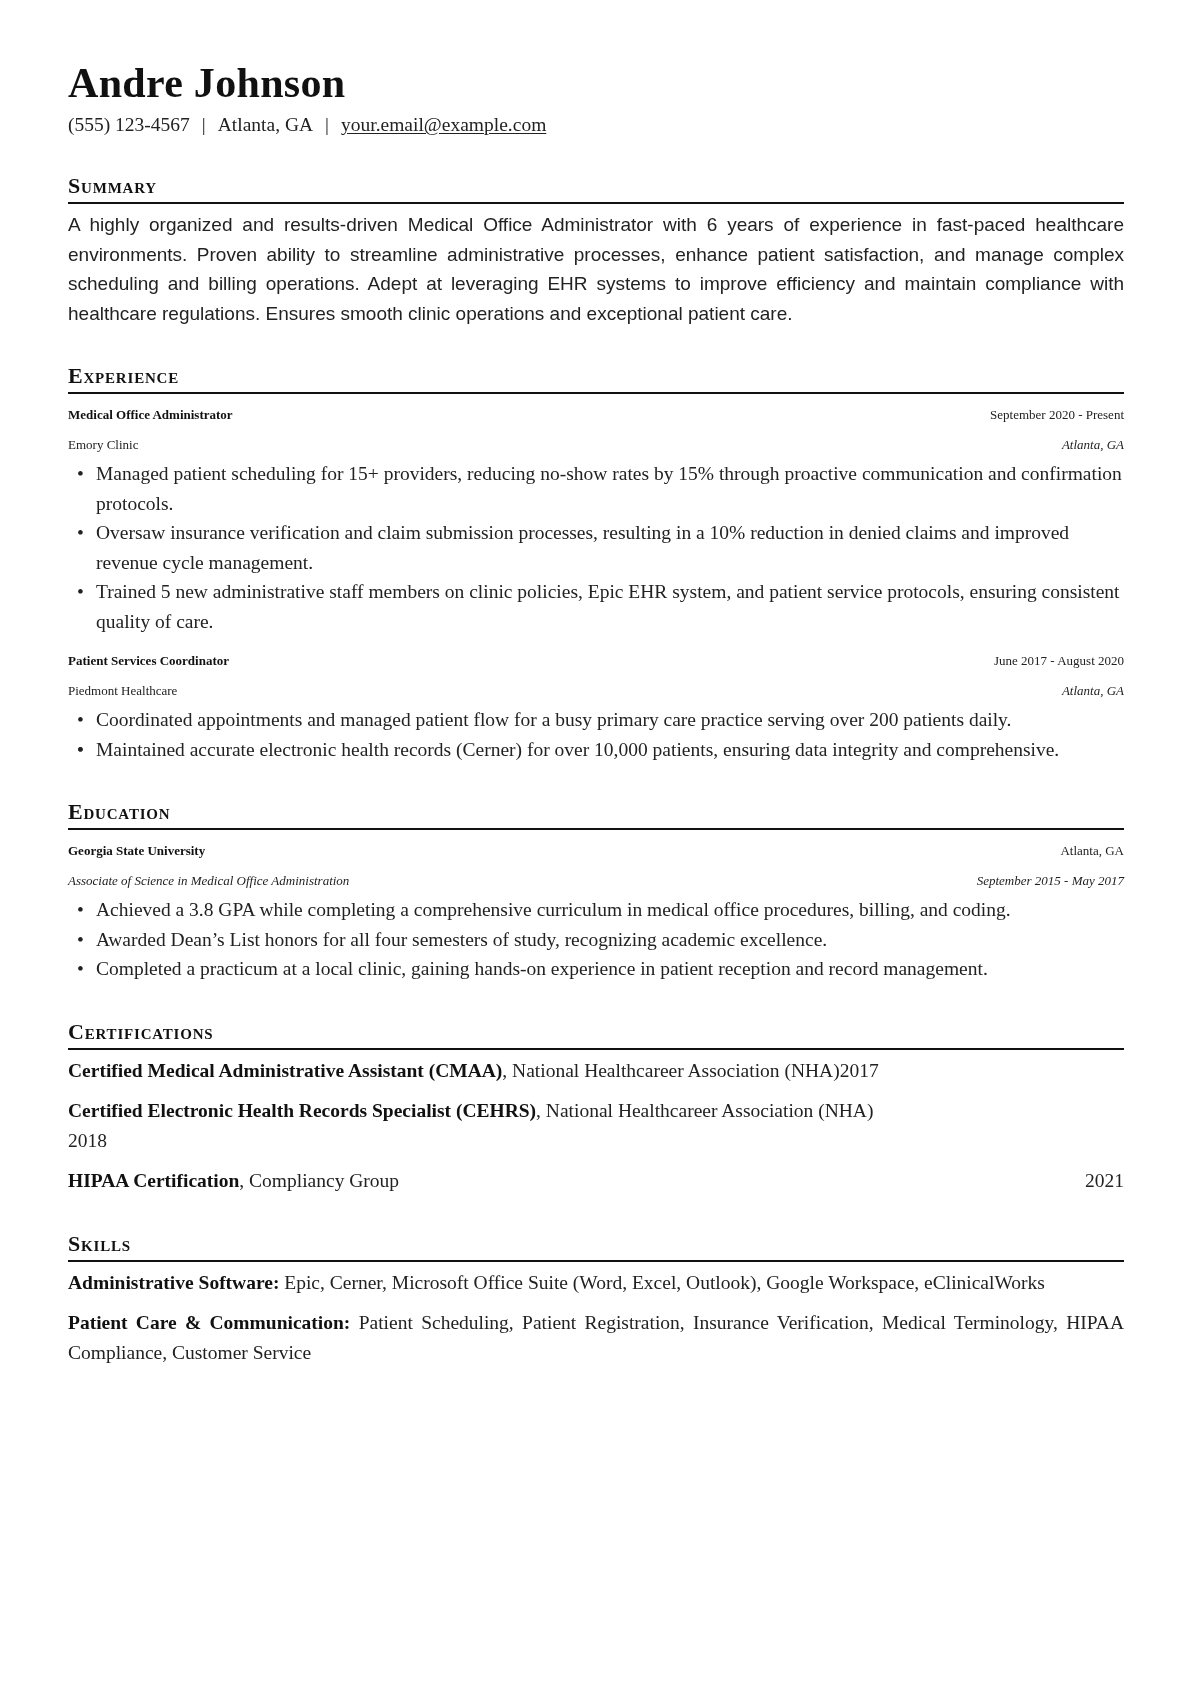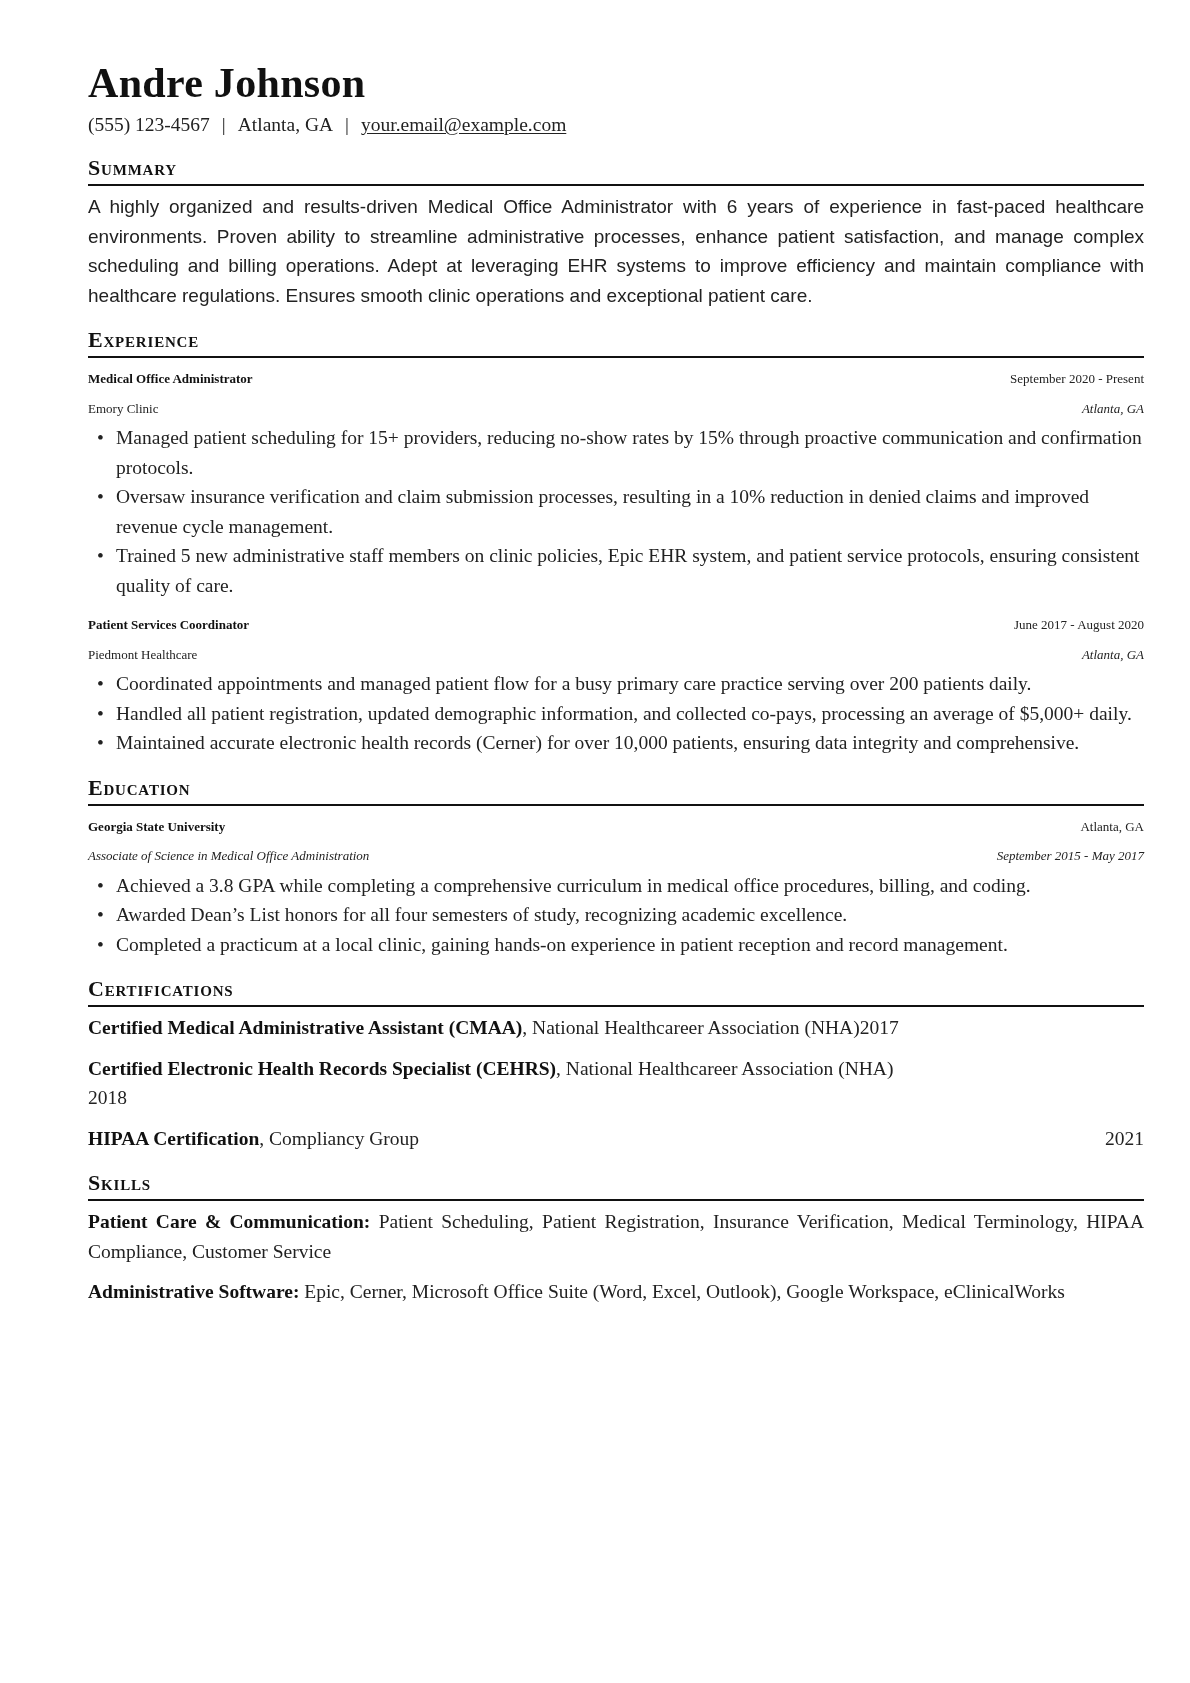--- a/index.html
+++ b/index.html
@@ -1,23 +1,23 @@
 <!DOCTYPE html>
 <html><head>
 <meta charset="utf-8">
 <style>
   html, body { margin: 0; padding: 0; background: #ffffff; }
   body { width: 1190px; height: 1683px; position: relative; overflow: hidden;
     font-family: "DejaVu Serif", "Liberation Serif", serif; color: #1a1a1a; }
-  .page { position: absolute; left: 88px; top: 58px; width: 1056px; }
+  .page { position: absolute; left: 68px; top: 58px; width: 1056px; }
   .name { font-family: "Liberation Serif", serif; font-weight: bold; font-size: 42px; line-height: 50px; margin: 0; letter-spacing: 0.3px; color: #111; }
   .contact { font-family: "Liberation Serif", serif; font-size: 19.5px; line-height: 26px; margin-top: 4px; color: #222; }
   .contact .sep { display: inline-block; margin: 0 12px; }
   .contact a { color: #222; text-decoration: underline; text-underline-offset: 2px; }
-  .section { margin-top: 17px; }
+  .section { margin-top: 35px; }
   .section-title { font-family: "Liberation Serif", serif; font-weight: bold; font-size: 22px; font-variant: small-caps;
     letter-spacing: 0.8px; line-height: 26px; margin: 0; color: #111; }
   .rule { height: 2px; background: #111; margin-top: 3px; margin-bottom: 6px; }
   .text { font-family: Liberation Sans, sans-serif; font-size: 19px; line-height: 29.5px; color: #222; text-align: justify; }
   .row { display: flex; justify-content: space-between; align-items: baseline; font-family: "Liberation Serif", serif; font-size: 13px; line-height: 29.5px; color: #222; }
   .bold { font-weight: bold; color: #111; }
   .ital { font-style: italic; }
   ul.bullets { margin: 0; padding: 0; list-style: none; }
   ul.bullets li { position: relative; padding-left: 28px; font-family: "Liberation Serif", serif; font-size: 19.5px; line-height: 29.5px; color: #222; }
   ul.bullets li .dot { position: absolute; left: 9px; top: 0; }
@@ -67,21 +67,21 @@
       <div class="row">
         <span class="bold">Patient Services Coordinator</span>
         <span>June 2017 - August 2020</span>
       </div>
       <div class="row">
         <span>Piedmont Healthcare</span>
         <span class="ital">Atlanta, GA</span>
       </div>
       <ul class="bullets">
         <li><span class="dot">•</span><span>Coordinated appointments and managed patient flow for a busy primary care practice serving over 200 patients daily.</span></li>
-        <li><span class="dot">•</span><span>Handled all patient registration, updated demographic information, and collected co-pays, processing an average of $5,000+ daily.</span></li>
+        <li><span class="dot">•</span></li>
         <li><span class="dot">•</span><span>Maintained accurate electronic health records (Cerner) for over 10,000 patients, ensuring data integrity and comprehensive.</span></li>
       </ul>
     </div>
   </div>
 
   <div class="section">
     <h2 class="section-title">Education</h2>
     <div class="rule"></div>
     <div class="row">
       <span class="bold">Georgia State University</span>
@@ -110,20 +110,20 @@
     <div class="cert cert-row">
       <span><span class="bold">HIPAA Certification</span><span>, Compliancy Group</span></span>
       <span>2021</span>
     </div>
   </div>
 
   <div class="section">
     <h2 class="section-title">Skills</h2>
     <div class="rule"></div>
     <div class="skill">
-      <span class="bold">Patient Care &amp; Communication:</span><span> Patient Scheduling, Patient Registration, Insurance Verification, Medical Terminology, HIPAA Compliance, Customer Service</span>
+      <span class="bold">Administrative Software:</span><span> Epic, Cerner, Microsoft Office Suite (Word, Excel, Outlook), Google Workspace, eClinicalWorks</span>
     </div>
     <div class="skill">
-      <span class="bold">Administrative Software:</span><span> Epic, Cerner, Microsoft Office Suite (Word, Excel, Outlook), Google Workspace, eClinicalWorks</span>
+      <span class="bold">Patient Care &amp; Communication:</span><span> Patient Scheduling, Patient Registration, Insurance Verification, Medical Terminology, HIPAA Compliance, Customer Service</span>
     </div>
   </div>
 
 </div>
 
 </body></html>

